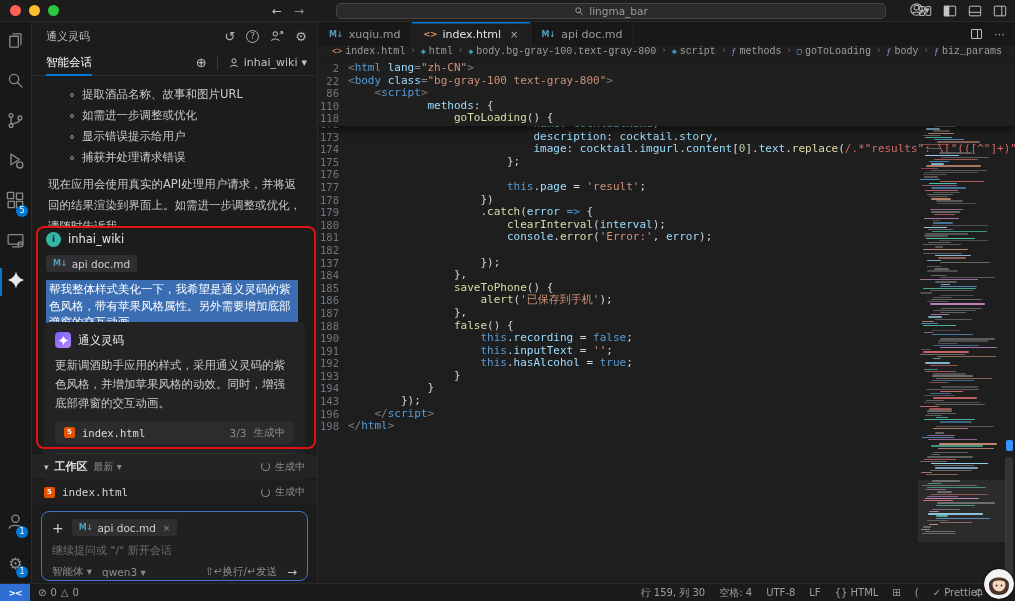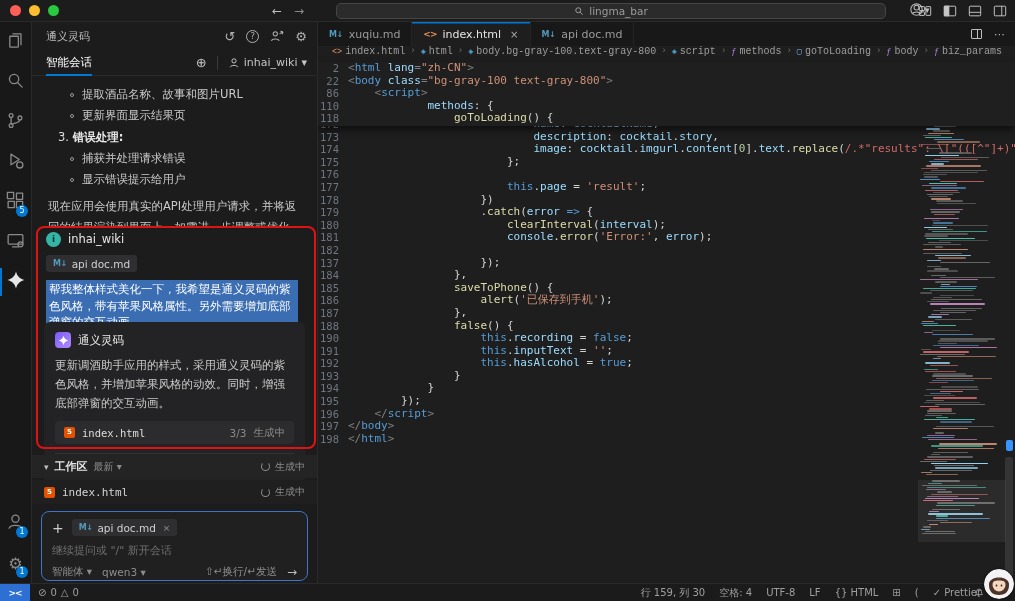--- a/index.html
+++ b/index.html
@@ -280,30 +280,29 @@
     </div>
 
     <div class="chat" id="chat-area">
         <div style="height: 8px;"></div>
         <div class="li">
           <span class="dotc"></span>
           <span>提取酒品名称、故事和图片URL</span>
         </div>
         <div class="li">
           <span class="dotc"></span>
-          <span>更新界面显示结果页</span>
-        </div>
-        <div class="num-item">3. <b>错误处理:</b></div>
+          <span>如需进一步调整或优化</span>
+        </div>
+        <div class="li">
+          <span class="dotc"></span>
+          <span>显示错误提示给用户</span>
+        </div>
         <div class="li">
           <span class="dotc"></span>
           <span>捕获并处理请求错误</span>
-        </div>
-        <div class="li">
-          <span class="dotc"></span>
-          <span>显示错误提示给用户</span>
         </div>
         <div class="para">现在应用会使用真实的API处理用户请求，并将返回的结果渲染到界面上。如需进一步调整或优化，请随时告诉我。</div>
       </div>
 
     <div class="usercard">
       <div class="u-head">
         <span class="u-avatar">i</span>
         <span class="u-name">inhai_wiki</span>
       </div>
       <span class="chip">
@@ -442,23 +441,22 @@
           <div class="cl"><span class="gut">184</span><span class="ctext">                <span class="tk-df">},</span></span></div>
           <div class="cl"><span class="gut">185</span><span class="ctext">                <span class="tk-fn">saveToPhone</span><span class="tk-df">() {</span></span></div>
           <div class="cl"><span class="gut">186</span><span class="ctext">                    <span class="tk-fn">alert</span><span class="tk-df">(</span><span class="tk-st">'已保存到手机'</span><span class="tk-df">);</span></span></div>
           <div class="cl"><span class="gut">187</span><span class="ctext">                <span class="tk-df">},</span></span></div>
           <div class="cl"><span class="gut">188</span><span class="ctext">                <span class="tk-fn">false</span><span class="tk-df">() {</span></span></div>
           <div class="cl"><span class="gut">190</span><span class="ctext">                    <span class="tk-kw">this</span><span class="tk-df">.</span><span class="tk-at">recording</span><span class="tk-df"> = </span><span class="tk-kw">false</span><span class="tk-df">;</span></span></div>
           <div class="cl"><span class="gut">191</span><span class="ctext">                    <span class="tk-kw">this</span><span class="tk-df">.</span><span class="tk-at">inputText</span><span class="tk-df"> = </span><span class="tk-st">''</span><span class="tk-df">;</span></span></div>
           <div class="cl"><span class="gut">192</span><span class="ctext">                    <span class="tk-kw">this</span><span class="tk-df">.</span><span class="tk-at">hasAlcohol</span><span class="tk-df"> = </span><span class="tk-kw">true</span><span class="tk-df">;</span></span></div>
           <div class="cl"><span class="gut">193</span><span class="ctext">                <span class="tk-df">}</span></span></div>
           <div class="cl"><span class="gut">194</span><span class="ctext">            <span class="tk-df">}</span></span></div>
-          <div class="cl"><span class="gut">195</span><span class="ctext">        <span class="tk-df">});</span></span></div>
+          <div class="cl"><span class="gut">143</span><span class="ctext">        <span class="tk-df">});</span></span></div>
           <div class="cl"><span class="gut">196</span><span class="ctext">    <span class="tk-pu">&lt;/</span><span class="tk-tg">script</span><span class="tk-pu">&gt;</span></span></div>
-          <div class="cl"><span class="gut">197</span><span class="ctext"><span class="tk-pu">&lt;/</span><span class="tk-tg">body</span><span class="tk-pu">&gt;</span></span></div>
           <div class="cl"><span class="gut">198</span><span class="ctext"><span class="tk-pu">&lt;/</span><span class="tk-tg">html</span><span class="tk-pu">&gt;</span></span></div>
         </div>
       <div class="sticky" id="sticky-lines">
           <div class="cl"><span class="gut">2</span><span class="ctext"><span class="tk-pu">&lt;</span><span class="tk-tg">html</span><span class="tk-at"> lang</span><span class="tk-pu">=</span><span class="tk-st">"zh-CN"</span><span class="tk-pu">&gt;</span></span></div>
           <div class="cl"><span class="gut">22</span><span class="ctext"><span class="tk-pu">&lt;</span><span class="tk-tg">body</span><span class="tk-at"> class</span><span class="tk-pu">=</span><span class="tk-st">"bg-gray-100 text-gray-800"</span><span class="tk-pu">&gt;</span></span></div>
           <div class="cl"><span class="gut">86</span><span class="ctext">    <span class="tk-pu">&lt;</span><span class="tk-tg">script</span><span class="tk-pu">&gt;</span></span></div>
           <div class="cl"><span class="gut">110</span><span class="ctext">            <span class="tk-at">methods</span><span class="tk-df">: {</span></span></div>
           <div class="cl"><span class="gut">118</span><span class="ctext">                <span class="tk-fn">goToLoading</span><span class="tk-df">() {</span></span></div>
         </div>
       <div class="minimap" id="minimap">

